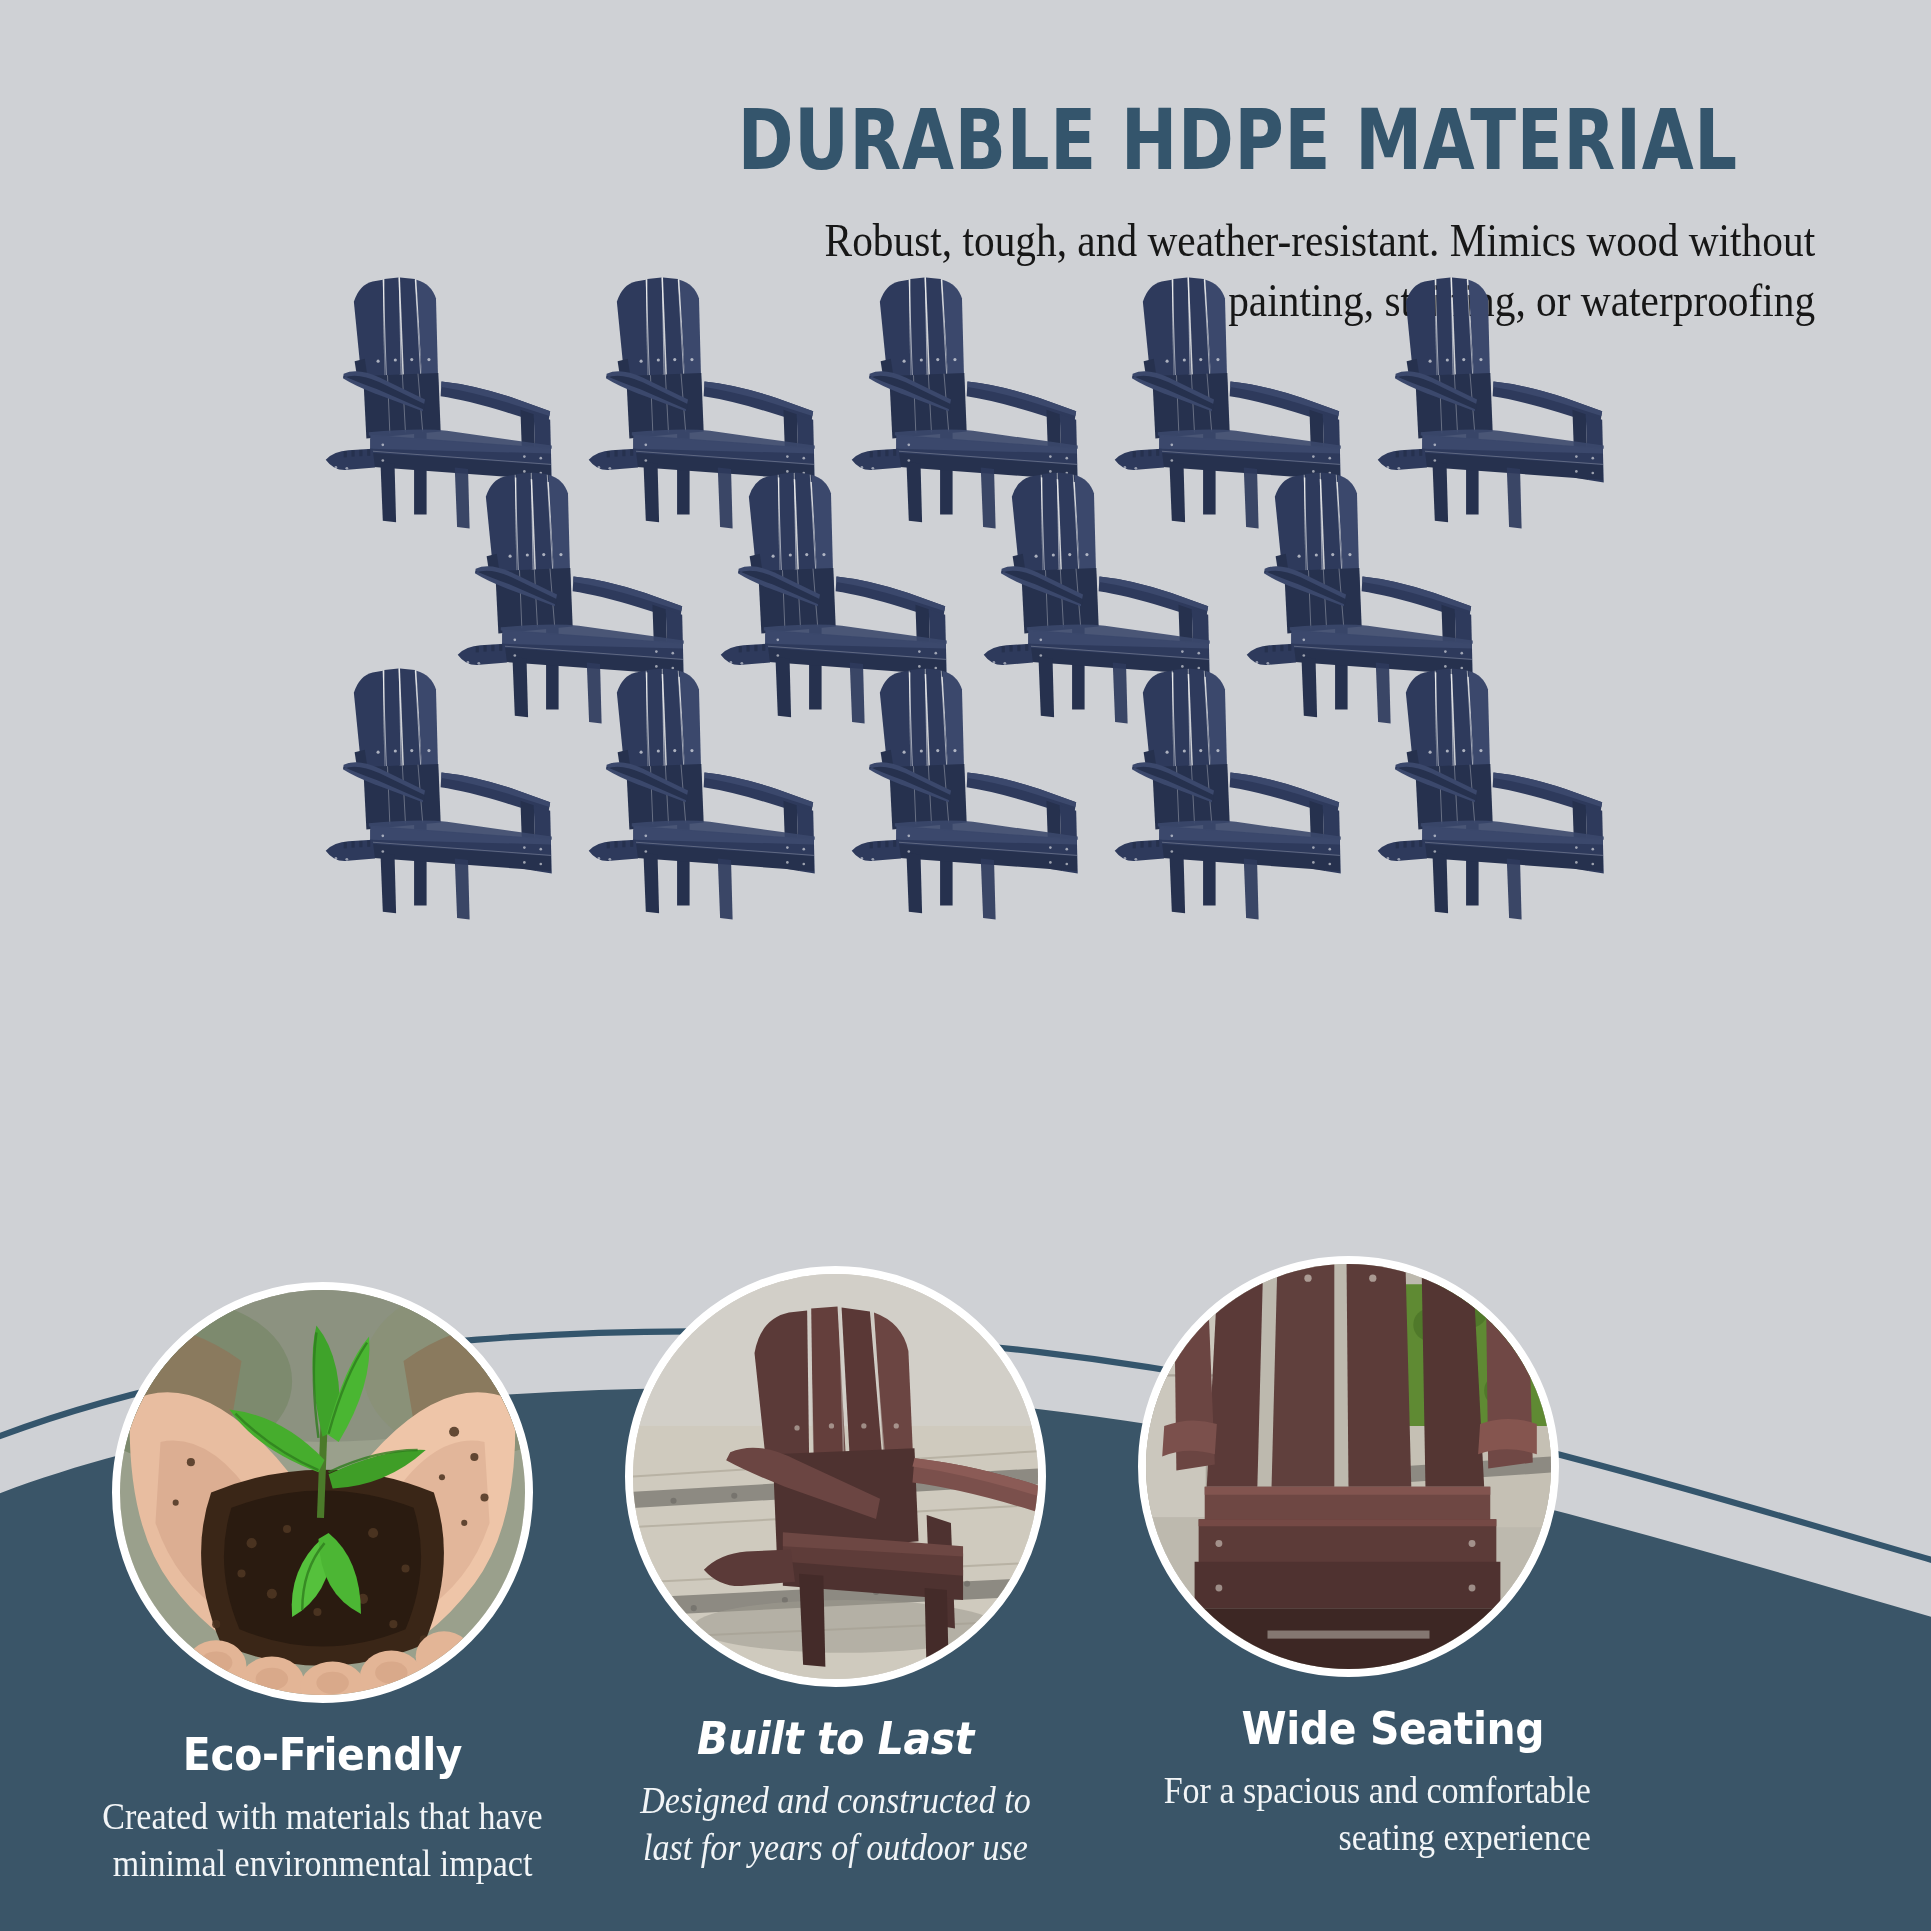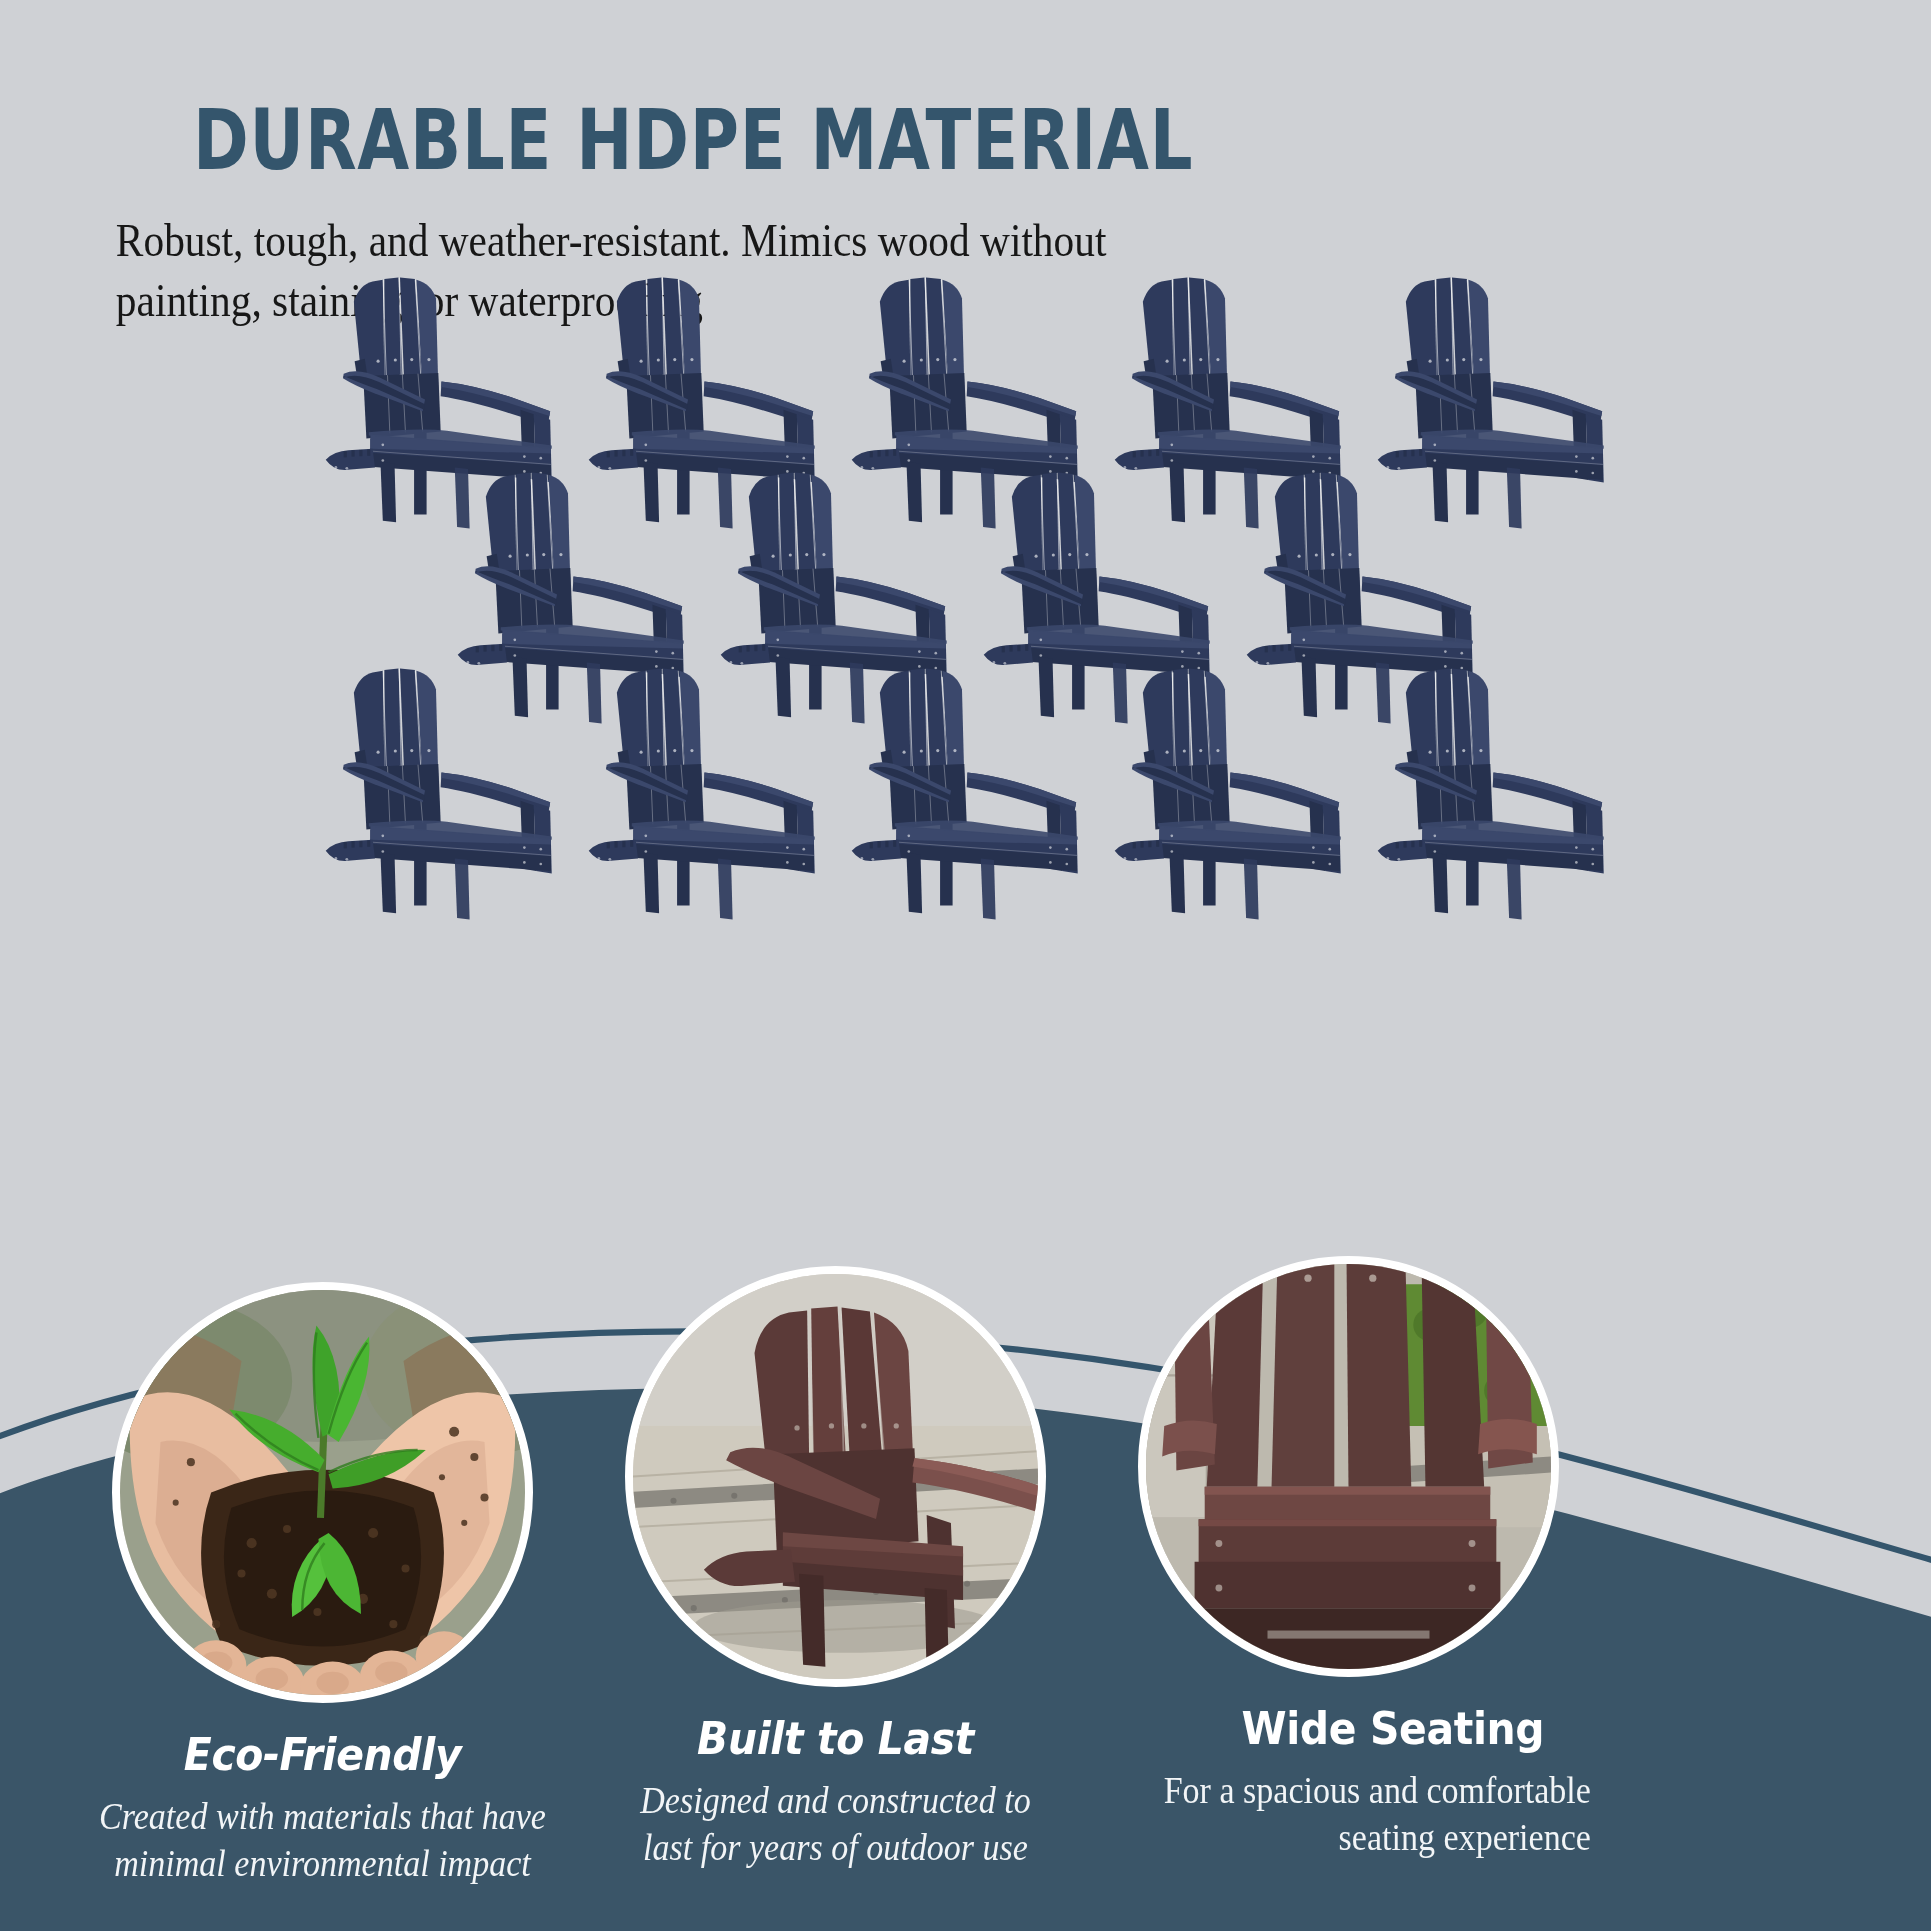--- a/index.html
+++ b/index.html
@@ -7,21 +7,21 @@
   html,body { width:1931px; height:1931px; }
   body {
     font-family: "Liberation Sans", sans-serif;
     background:#cfd1d5;
     position:relative;
     overflow:hidden;
   }
   #stage { position:absolute; inset:0; width:1931px; height:1931px; }
 
   
-  .header { position:absolute; left:0; right:0; top:0; text-align:left; }
+  .header { position:absolute; left:0; right:0; top:0; text-align:right; }
   .title {
     font-family:"DejaVu Sans", sans-serif;
     font-weight:bold;
     font-size:84px;
     letter-spacing:0.9px;
     color:#34556c;
     transform:scaleX(.80);
     transform-origin:center top;
     margin-top:98px;
     line-height:1.02;
@@ -189,21 +189,21 @@
         <div class="cell" title="Navy Blue Adirondack Chair" style="width: 263px; height: 209px;">
           <svg viewBox="90 20 610 670" width="263" height="262" preserveAspectRatio="xMidYMax meet">
             <style>.p-main{fill:#2e3a5c}.p-shade{fill:#26314e}.p-light{fill:#3b486c}</style>
             <use href="#chair-art"></use>
           </svg>
         </div>
       </div>
     </div>
 
   <div class="features" id="features" style="top: 1282px;">
-      <div class="feature" style="left: 112px; top: 0px; font-style: italic;">
+      <div class="feature" style="left: 112px; top: 0px;">
         <div class="circle" title="hands-holding-seedling-in-soil">
           <svg viewBox="0 0 400 400">
             <use href="#art-hands"></use>
           </svg>
         </div>
         <div class="f-title">Eco-Friendly</div>
         <div class="f-desc">
           <div>Created with materials that have</div>
           <div>minimal environmental impact</div>
         </div>

